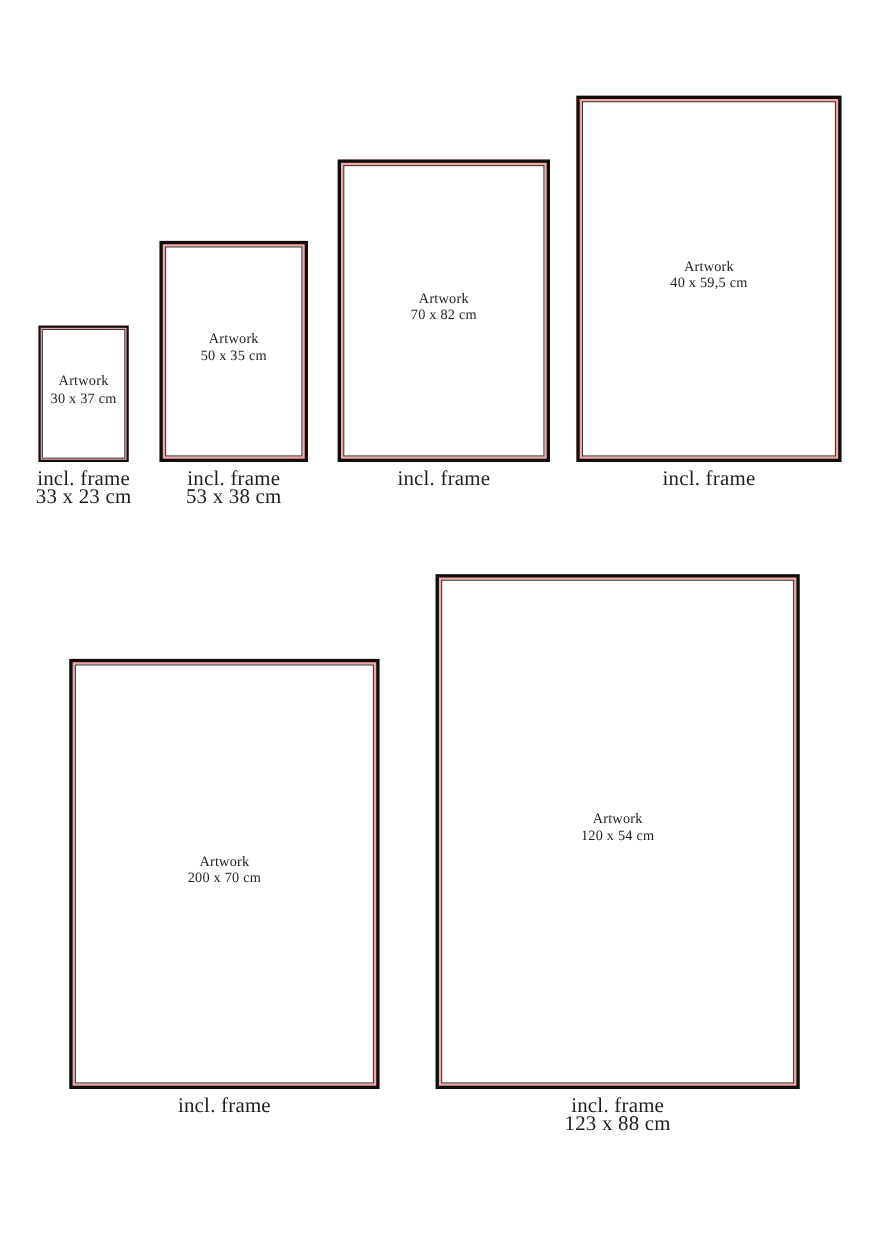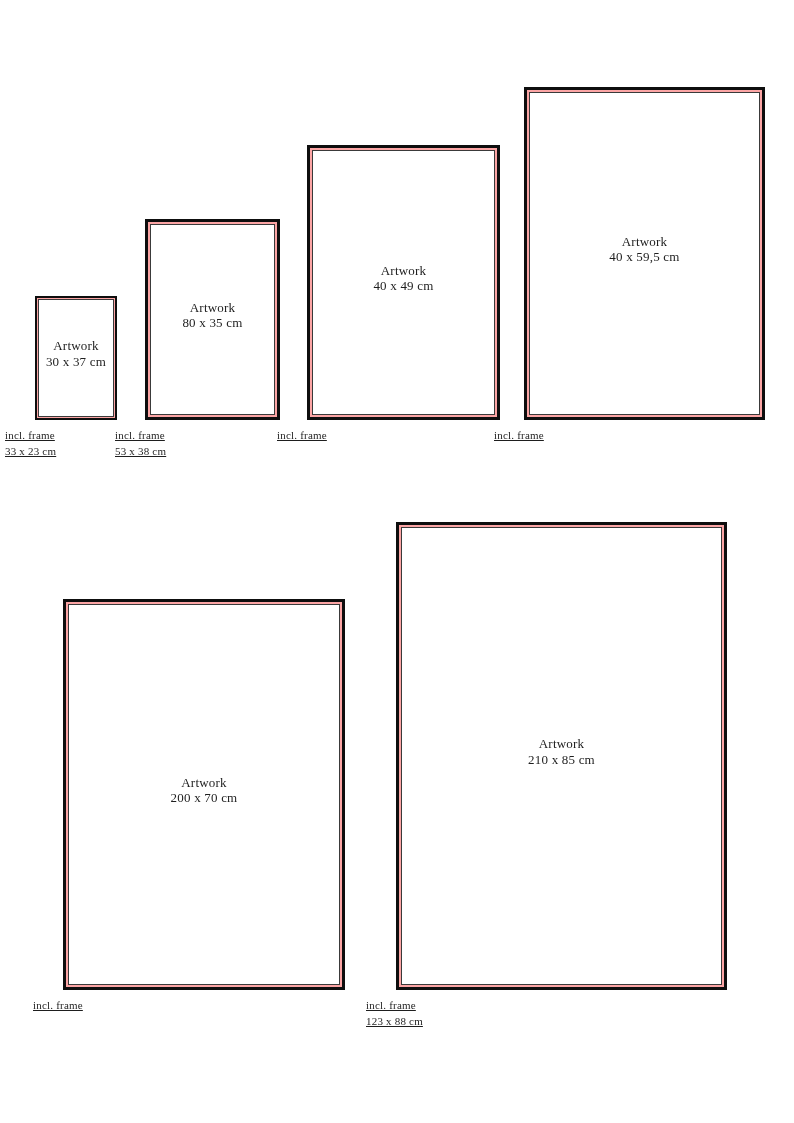--- a/index.html
+++ b/index.html
@@ -38,26 +38,25 @@
   }
   .artwork-text {
     font-size: 13px;
     line-height: 15.5px;
     letter-spacing: 0.2px;
     padding-bottom: 9px;
     white-space: nowrap;
   }
   .caption {
     position: absolute;
-    text-align: left;
-    font-size: 11px;
+    text-align: center;
+    font-size: 19px;
     line-height: 15.5px;
     letter-spacing: 0.2px;
     white-space: nowrap;
-    text-decoration: underline;
   }
 </style>
 </head>
 <body>
 
 <div class="canvas" id="canvas">
   <div class="frame" style="left: 35px; top: 296px; width: 82px; height: 124px; border-width: 2px; border-color: rgb(14, 14, 14);">
     <div class="mat" style="inset: 1px; border-color: rgb(58, 58, 58);">
       <div class="artwork-text">
         <div>Artwork</div>
@@ -67,34 +66,34 @@
   </div>
   <div class="caption" style="left: 5px; width: 142px; top: 428px;">
     <div>incl. frame</div>
     <div>33 x 23 cm</div>
   </div>
 
   <div class="frame" style="left: 145px; top: 219px; width: 135px; height: 201px; border-width: 3px; border-color: rgb(14, 14, 14);">
     <div class="mat" style="inset: 2px; border-color: rgb(58, 58, 58);">
       <div class="artwork-text">
         <div>Artwork</div>
-        <div>80 x 35 cm</div>
+        <div>50 x 35 cm</div>
       </div>
     </div>
   </div>
   <div class="caption" style="left: 115px; width: 195px; top: 428px;">
     <div>incl. frame</div>
     <div>53 x 38 cm</div>
   </div>
 
   <div class="frame" style="left: 307px; top: 145px; width: 193px; height: 275px; border-width: 3px; border-color: rgb(14, 14, 14);">
     <div class="mat" style="inset: 2px; border-color: rgb(58, 58, 58);">
       <div class="artwork-text">
         <div>Artwork</div>
-        <div>40 x 49 cm</div>
+        <div>70 x 82 cm</div>
       </div>
     </div>
   </div>
   <div class="caption" style="left: 277px; width: 253px; top: 428px;">
     <div>incl. frame</div>
   </div>
 
   <div class="frame" style="left: 524px; top: 87px; width: 241px; height: 333px; border-width: 3px; border-color: rgb(14, 14, 14);">
     <div class="mat" style="inset: 2px; border-color: rgb(58, 58, 58);">
       <div class="artwork-text">
@@ -116,21 +115,21 @@
     </div>
   </div>
   <div class="caption" style="left: 33px; width: 342px; top: 998px;">
     <div>incl. frame</div>
   </div>
 
   <div class="frame" style="left: 396px; top: 522px; width: 331px; height: 468px; border-width: 3px; border-color: rgb(14, 14, 14);">
     <div class="mat" style="inset: 2px; border-color: rgb(58, 58, 58);">
       <div class="artwork-text">
         <div>Artwork</div>
-        <div>210 x 85 cm</div>
+        <div>120 x 54 cm</div>
       </div>
     </div>
   </div>
   <div class="caption" style="left: 366px; width: 391px; top: 998px;">
     <div>incl. frame</div>
     <div>123 x 88 cm</div>
   </div>
 </div>
 
 </body></html>

